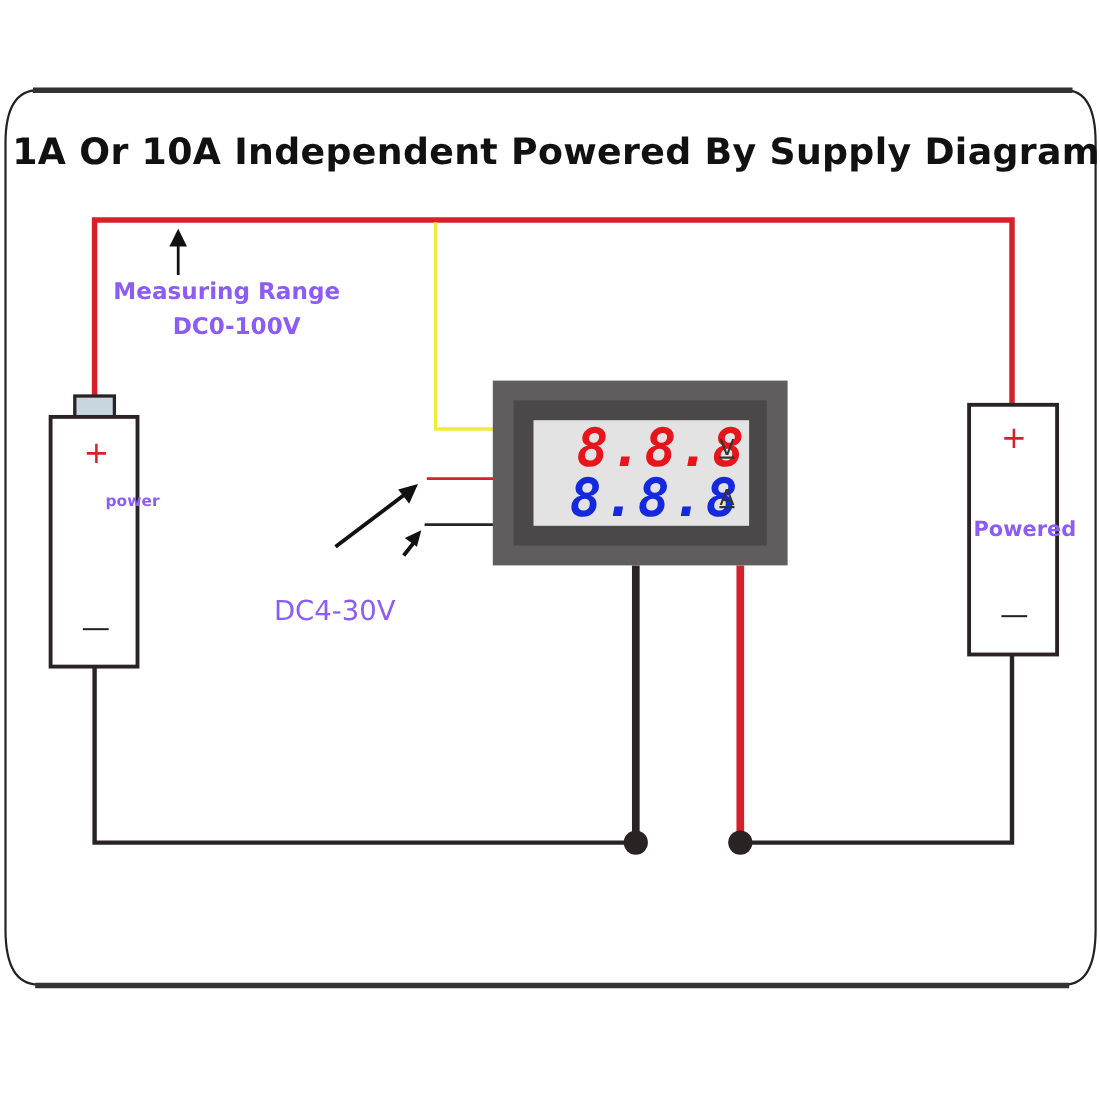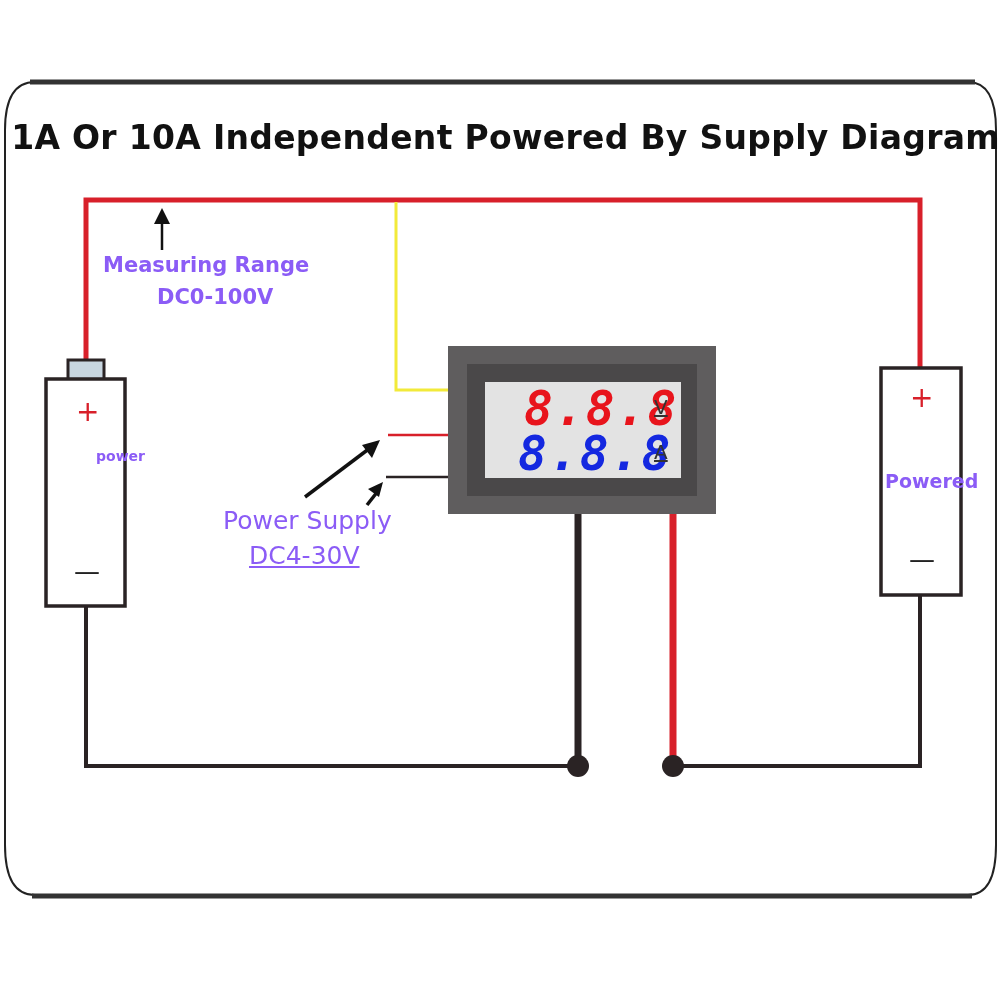--- a/index.html
+++ b/index.html
@@ -7,21 +7,21 @@
     #stage { position: absolute; left: 0; top: 0; width: 1000px; height: 1000px; text-align: right; }
     .title {
       position: absolute; left: 10px; top: 118px; width: 990px;
       font-family: "DejaVu Sans", sans-serif; font-weight: bold; font-size: 33px;
       color: #111; white-space: nowrap; letter-spacing: 0.3px;
     }
     .label { position: absolute; font-family: "DejaVu Sans", sans-serif; color: #8b5cf6; white-space: nowrap; }
     .lbl-measure { left: 103px; top: 253px; font-size: 21px; font-weight: bold; }
     .lbl-range { left: 157px; top: 285px; font-size: 21px; font-weight: bold; }
     .lbl-supply { left: 223px; top: 506px; font-size: 25px; }
-    .lbl-supply-v { left: 249px; top: 541px; font-size: 25px; text-decoration: underline; }
+    .lbl-supply-v { left: 249px; top: 541px; font-size: 25px; }
     .lbl-power { left: 49px; top: 448px; font-size: 14px; font-weight: bold; margin-left: 47px; }
     .lbl-loader { left: 885px; top: 470px; font-size: 19px; font-weight: bold; }
     .sign-plus { position: absolute; font-size: 28px; color: #d8202a; font-family: "DejaVu Sans", sans-serif; }
     .sign-minus { position: absolute; font-size: 26px; color: #222; font-family: "DejaVu Sans", sans-serif; }
     .unit { position: absolute; font-size: 20px; color: #333; text-decoration: underline; font-family: "DejaVu Sans", sans-serif; }
     .seg-text { position: absolute; font-family: "DejaVu Sans Mono", monospace; font-weight: bold; font-style: italic; font-size: 48px; letter-spacing: 2px; }
   </style>
 </head>
 <body>
 
@@ -69,21 +69,20 @@
     <g>
       <line x1="367" y1="505" x2="378" y2="491" stroke="#111" stroke-width="3.5"></line>
       <polygon points="383,482 368,489 379,497" fill="#111"></polygon>
     </g>
   </svg>
 
   <div class="title">1A Or 10A Independent Powered By Supply Diagram</div>
 
   <div class="label lbl-measure">Measuring Range</div>
   <div class="label lbl-range">DC0-100V</div>
-  <div class="label lbl-supply">Power Supply</div>
   <div class="label lbl-supply-v">DC4-30V</div>
 
   <div class="sign-plus" style="left:76px;top:395px">+</div>
   <div class="label lbl-power">power</div>
   <div class="sign-minus" style="left:74px;top:556px">—</div>
 
   <div class="sign-plus" style="left:910px;top:381px">+</div>
   <div class="label lbl-loader">Powered</div>
   <div class="sign-minus" style="left:909px;top:544px">—</div>
 

